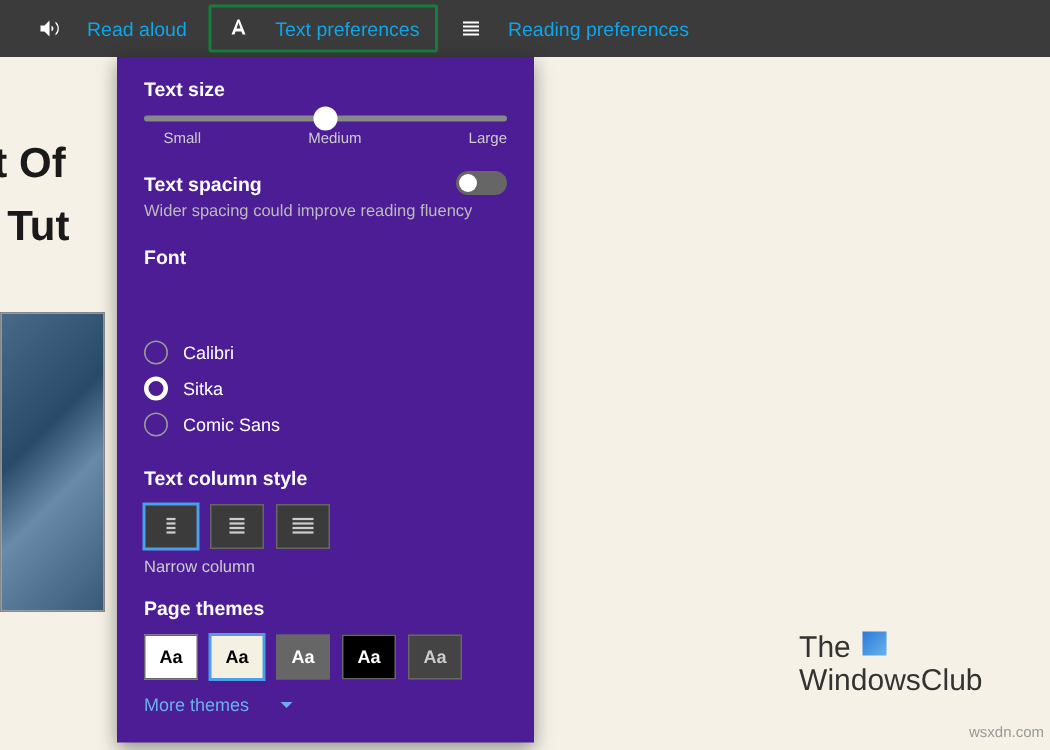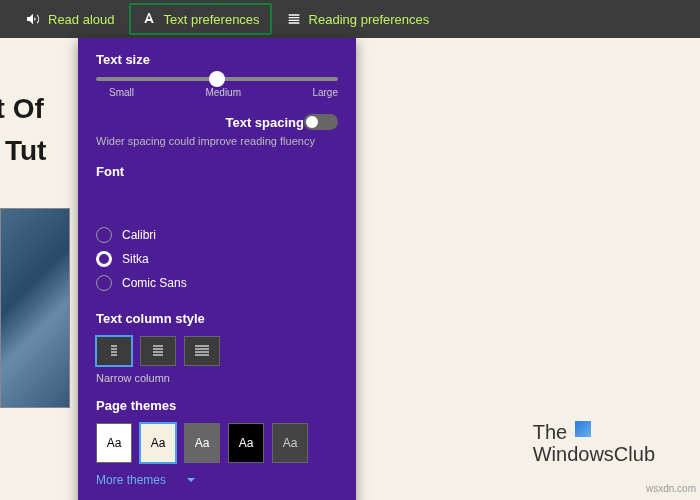--- a/index.html
+++ b/index.html
@@ -11,22 +11,22 @@
   display: flex;
   align-items: center;
   padding: 0 15px;
   gap: 4px;
   position: relative;
   z-index: 2;
 }
 .toolbar-item {
   display: flex;
   align-items: center;
-  gap: 7px;
-  color: #bef264;
+  gap: 17px;
+  color: #0ea5e9;
   font-size: 13px;
   padding: 6px 10px;
   cursor: pointer;
   white-space: nowrap;
 }
 .toolbar-item.highlighted {
   border: 2px solid #15803d;
   border-radius: 2px;
 }
 .toolbar-item svg { width: 16px; height: 16px; fill: #fff; }
@@ -92,21 +92,21 @@
 .slider-labels {
   display: flex;
   justify-content: space-between;
   font-size: 10px;
   color: #ccc;
   margin-top: 6px;
   margin-bottom: 16px;
   margin-left: 13px;
 }
 
-.row { display: flex; justify-content: flex-end; align-items: center; }
+.row { display: flex; justify-content: space-between; align-items: center; }
 .toggle {
   width: 34px;
   height: 16px;
   background: #666;
   border-radius: 10px;
   position: relative;
 }
 .toggle::after {
   content: '';
   position: absolute;
@@ -159,27 +159,28 @@
   justify-content: center;
   cursor: pointer;
 }
 .col-btn.selected { border: 1px solid #4aa0e6; outline: 1px solid #4aa0e6; }
 .col-btn svg { width: 16px; height: 14px; stroke: #ccc; fill: none; stroke-width: 1.5; }
 .small-label { font-size: 11px; color: #ccc; margin-bottom: 14px; }
 
 .theme-options { display: flex; gap: 8px; margin-bottom: 10px; }
 .theme-btn {
   width: 36px;
-  height: 40px;
+  height: 30px;
   border: 1px solid #666;
   font-size: 12px;
   display: flex;
   align-items: center;
   justify-content: center;
   cursor: pointer;
+  font-weight: bold;
 }
 .theme-btn.selected { border: 1px solid #4aa0e6; outline: 1px solid #4aa0e6; }
 
 .more-link {
   color: #6bb0ec;
   font-size: 12px;
   display: flex;
   align-items: center;
   gap: 20px;
   cursor: pointer;

